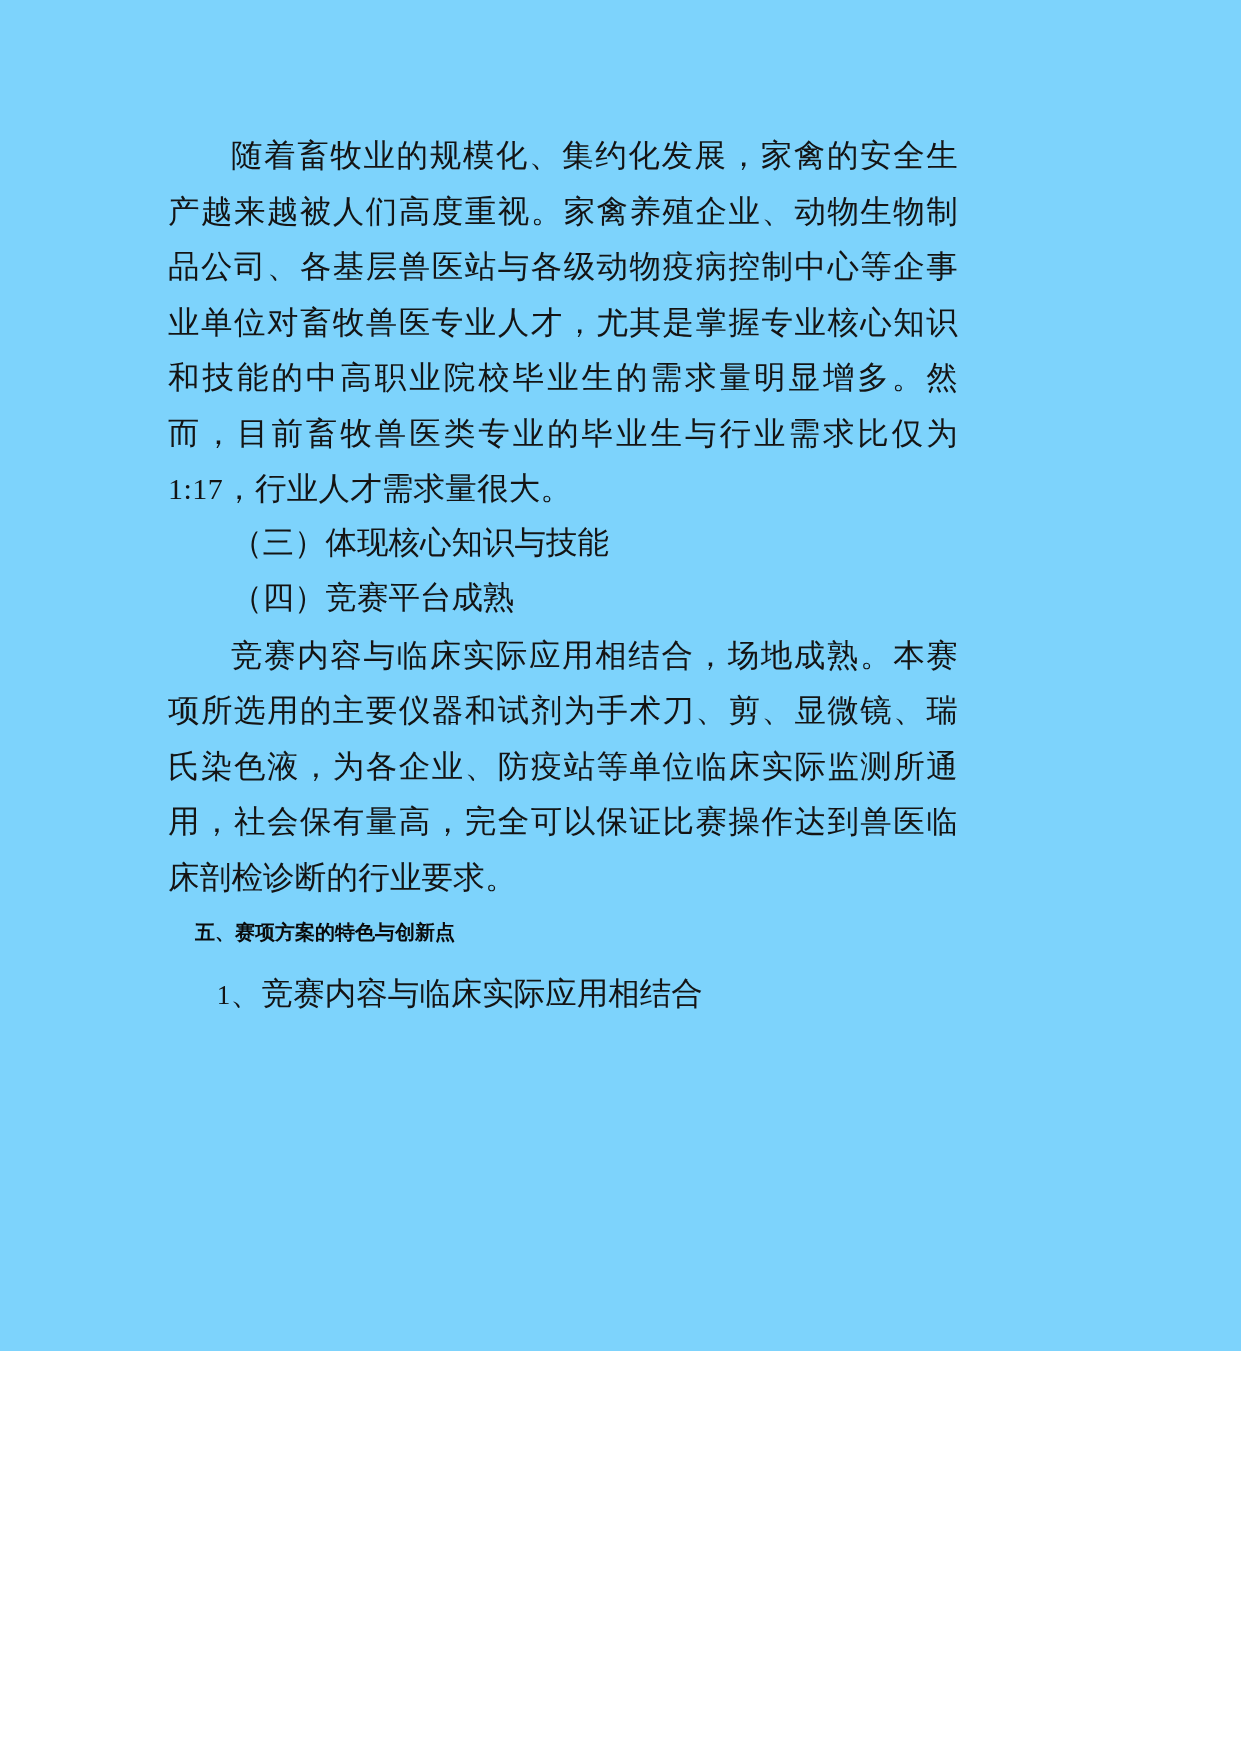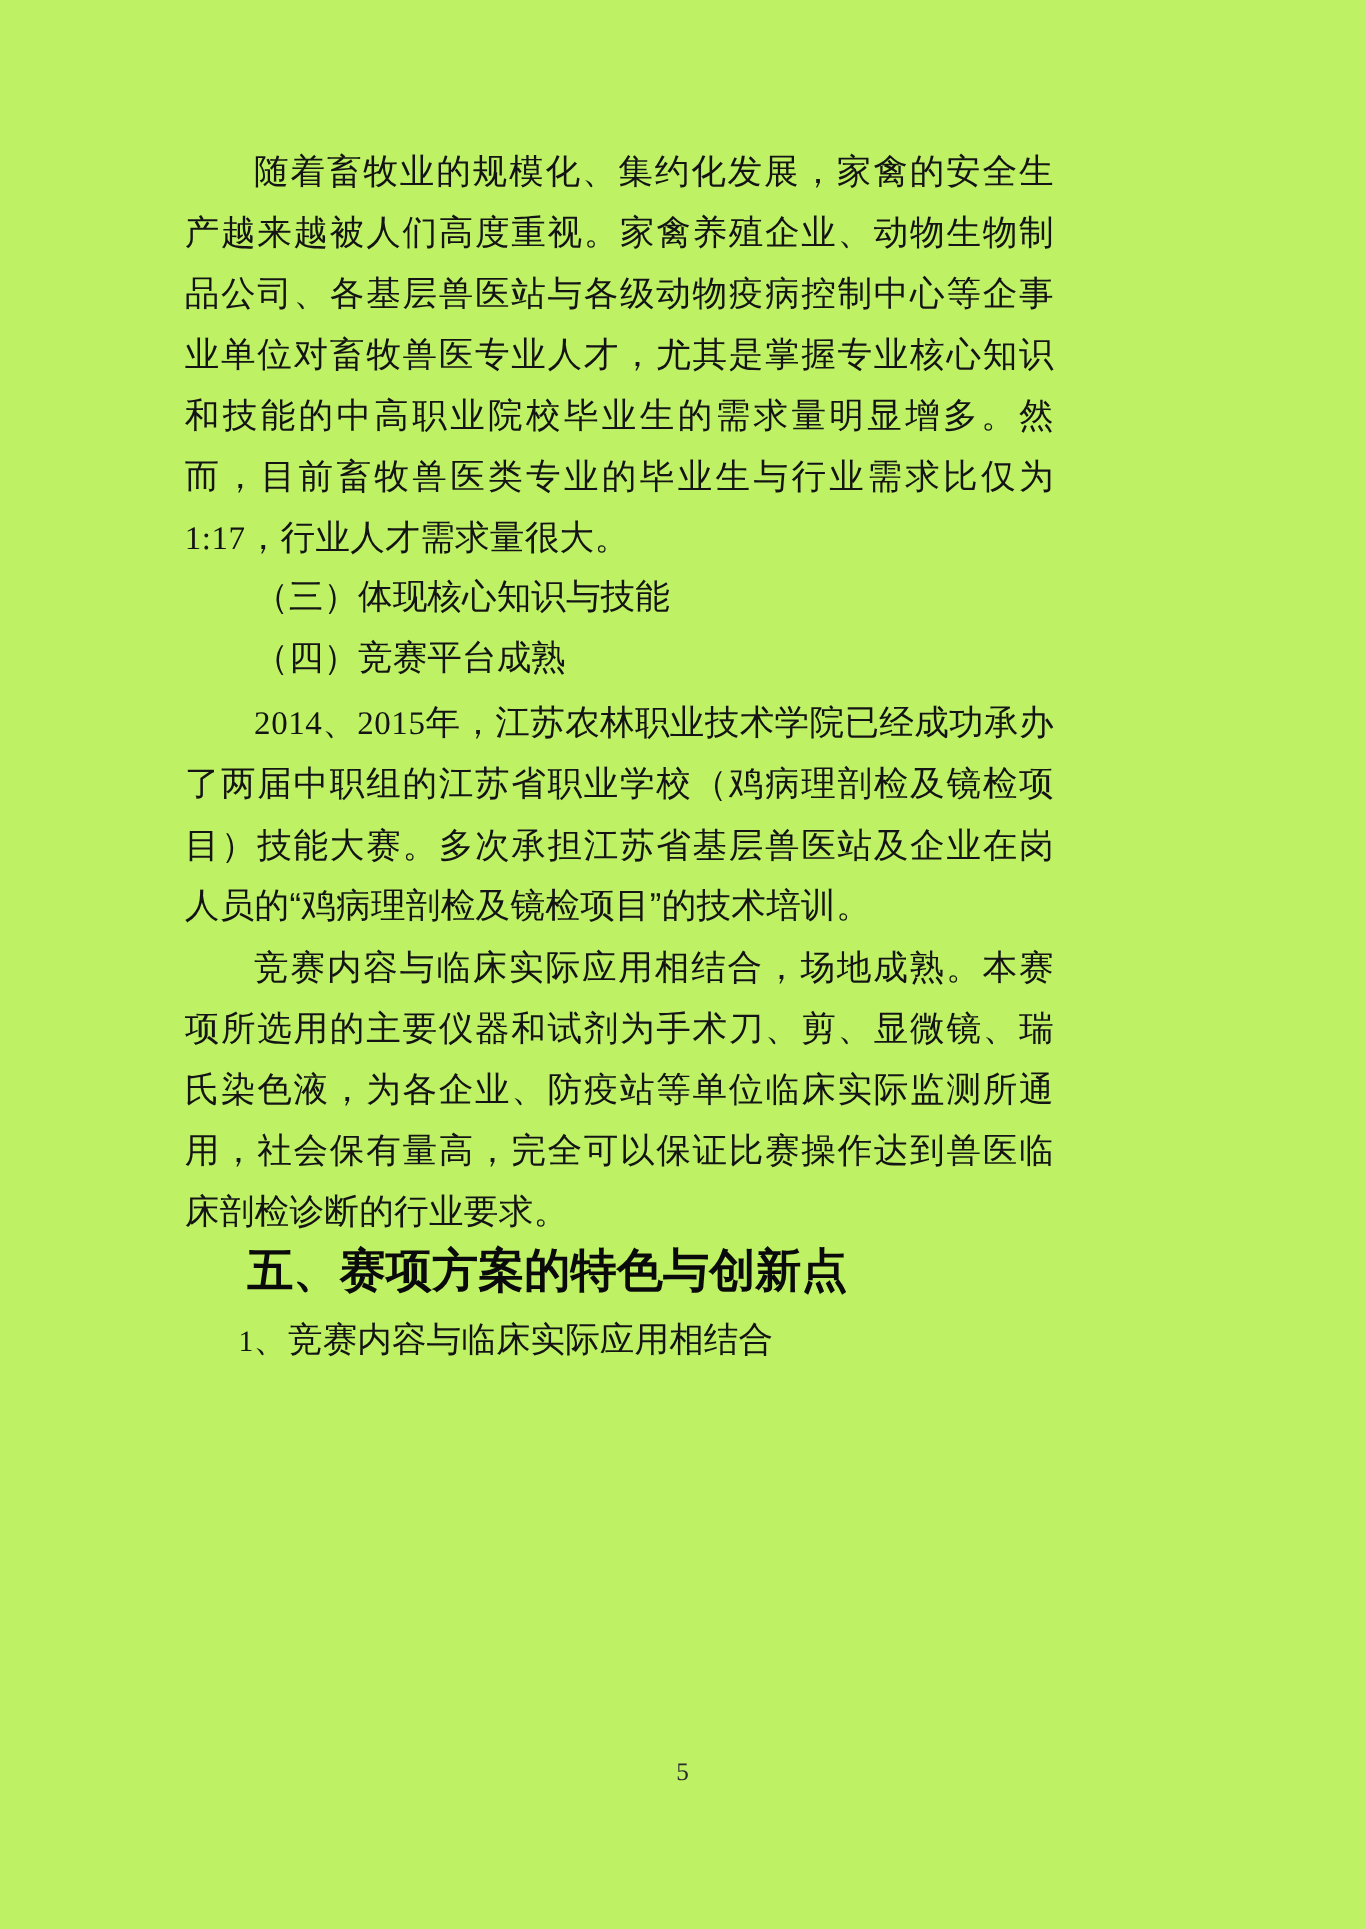--- a/index.html
+++ b/index.html
@@ -9,23 +9,23 @@
     background: #ffffff;
   }
   body {
     font-family: "Liberation Sans", "DejaVu Sans", sans-serif;
     -webkit-font-smoothing: antialiased;
   }
 
   .page {
     position: relative;
     width: 1241px;
-    height: 1754px;
+    height: 1351px;
     margin: 0 auto;
-    background: #bef264;
+    background: #7dd3fc;
     overflow: hidden;
     box-sizing: border-box;
   }
 
   
   .content {
     position: absolute;
     left: 168px;
     top: 128px;
     width: 790px;
@@ -53,21 +53,21 @@
     color: #141414;
     text-indent: 2em;
     margin: 0;
     font-weight: 500;
     white-space: nowrap;
   }
 
   
   .heading-bold {
     font-family: Liberation Serif, serif;
-    font-size: 42px;
+    font-size: 20px;
     line-height: 55.5px;
     color: #0a0a0a;
     font-weight: bold;
     text-indent: 1.35em;
     margin: 0;
     white-space: nowrap;
   }
 
   
   .numbered {
@@ -111,21 +111,20 @@
 
   <div class="content">
 
     <p class="para">随着畜牧业的规模化、集约化发展，家禽的安全生产越来越被人们高度重视。家禽养殖企业、动物生物制品公司、各基层兽医站与各级动物疫病控制中心等企事业单位对畜牧兽医专业人才，尤其是掌握专业核心知识和技能的中高职业院校毕业生的需求量明显增多。然而，目前畜牧兽医类专业的毕业生与行业需求比仅为<span class="num">1:17</span>，行业人才需求量很大。</p>
 
     <p class="subhead">（三）体现核心知识与技能</p>
 
 
     <p class="subhead">（四）竞赛平台成熟</p>
 
-    <p class="para"><span class="num">2014</span>、<span class="num">2015</span>年，江苏农林职业技术学院已经成功承办了两届中职组的江苏省职业学校（鸡病理剖检及镜检项目）技能大赛。多次承担江苏省基层兽医站及企业在岗人员的“鸡病理剖检及镜检项目”的技术培训。</p>
 
     <p class="para">竞赛内容与临床实际应用相结合，场地成熟。本赛项所选用的主要仪器和试剂为手术刀、剪、显微镜、瑞氏染色液，为各企业、防疫站等单位临床实际监测所通用，社会保有量高，完全可以保证比赛操作达到兽医临床剖检诊断的行业要求。</p>
 
     <p class="heading-bold">五、赛项方案的特色与创新点</p>
 
     <p class="numbered"><span class="num-sm">1</span>、竞赛内容与临床实际应用相结合</p>
 
   </div>
 
   <div class="page-number">5</div>

